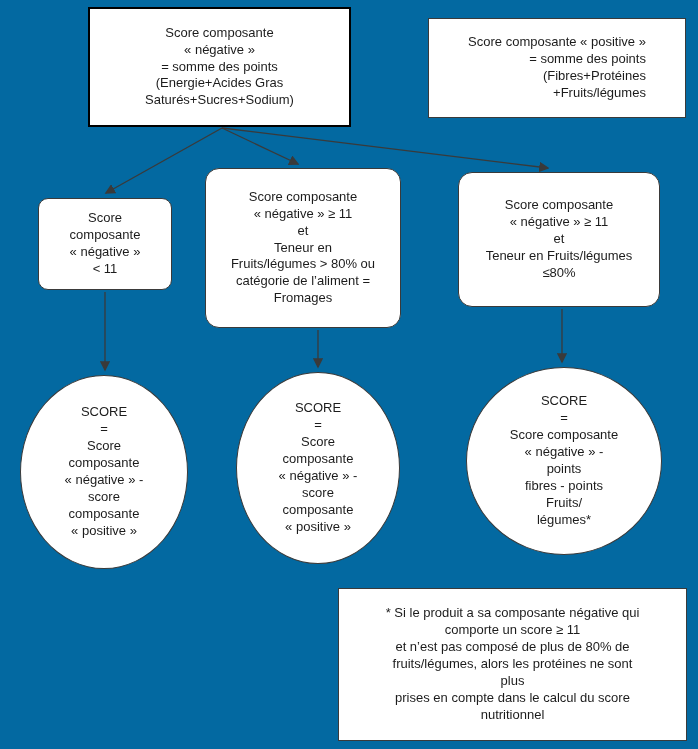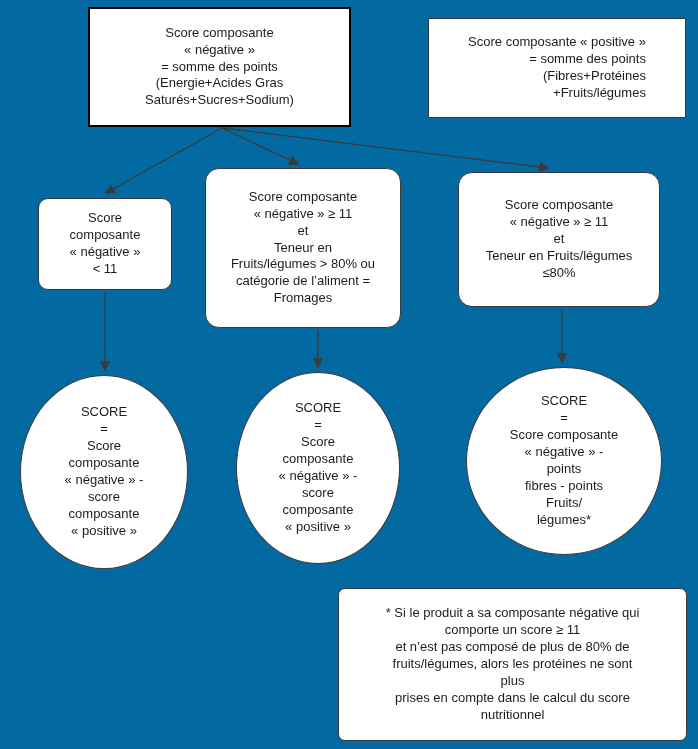--- a/index.html
+++ b/index.html
@@ -112,21 +112,21 @@
 
   <div class="node ellipse" style="left:466px; top:367px; width:196px; height:188px;">SCORE
 =
 Score composante
 « négative » -
 points
 fibres - points
 Fruits/
 légumes*</div>
 
-  <div class="node rect" style="left:338px; top:588px; width:349px; height:153px;border-radius:7px;">* Si le produit a sa composante  négative  qui
+  <div class="node rect" style="left:338px; top:588px; width:349px; height:153px;">* Si le produit a sa composante  négative  qui
 comporte un score ≥ 11
 et n’est pas composé de plus de 80% de
 fruits/légumes, alors les protéines  ne sont
 plus
 prises en compte dans le calcul du score
 nutritionnel</div>
 
 </div>
 
 </body></html>

